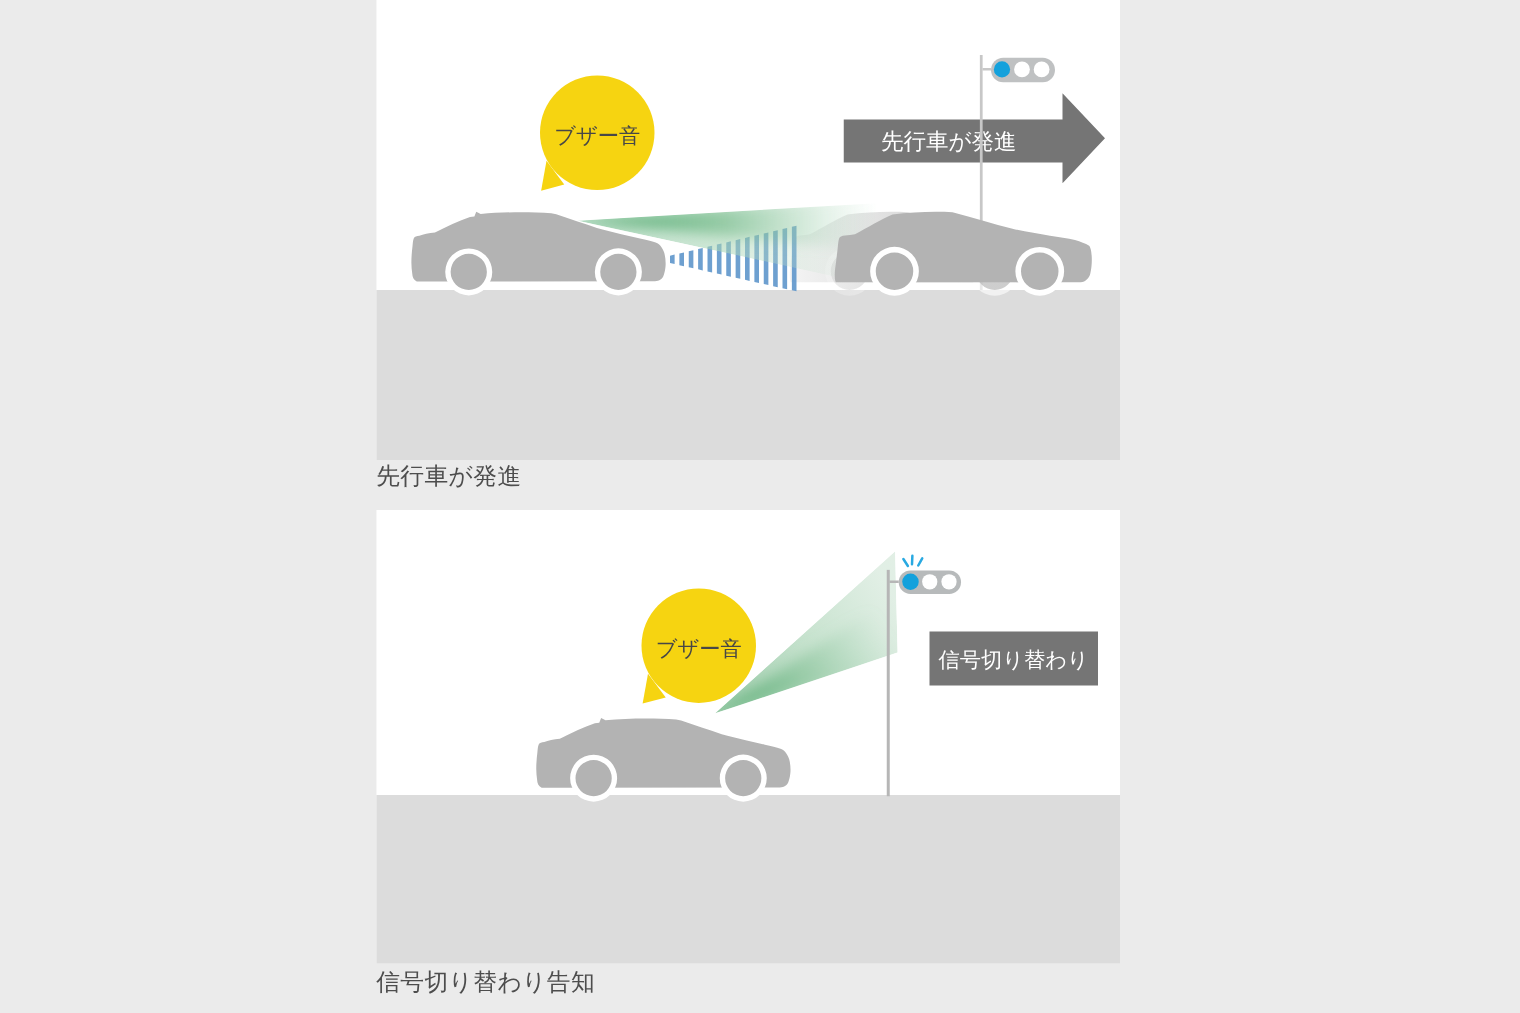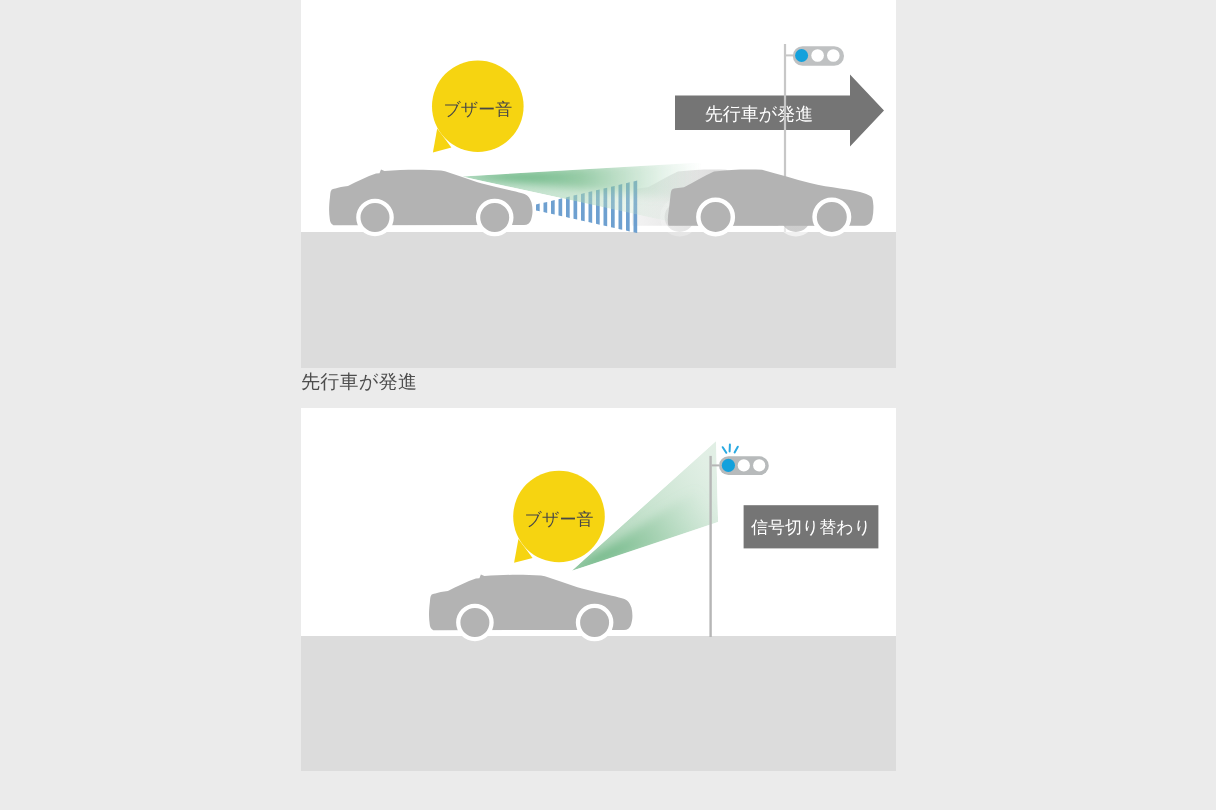--- a/index.html
+++ b/index.html
@@ -220,14 +220,15 @@
         <use href="#car-follow-arch" fill="#ffffff"></use>
         <use href="#car-follow-wheels" fill="#b3b3b3"></use>
       </g>
 
       <g>
         <use href="#bubble-shape" transform="translate(258,108.5)" fill="#f6d411"></use>
         <text x="258" y="111.5" text-anchor="middle" dominant-baseline="central" font-size="17" fill="#474747">ブザー音</text>
       </g>
     </svg>
   </div>
+  <div class="caption" id="caption-2">信号切り替わり告知</div>
 
 </div>
 
 </body></html>

